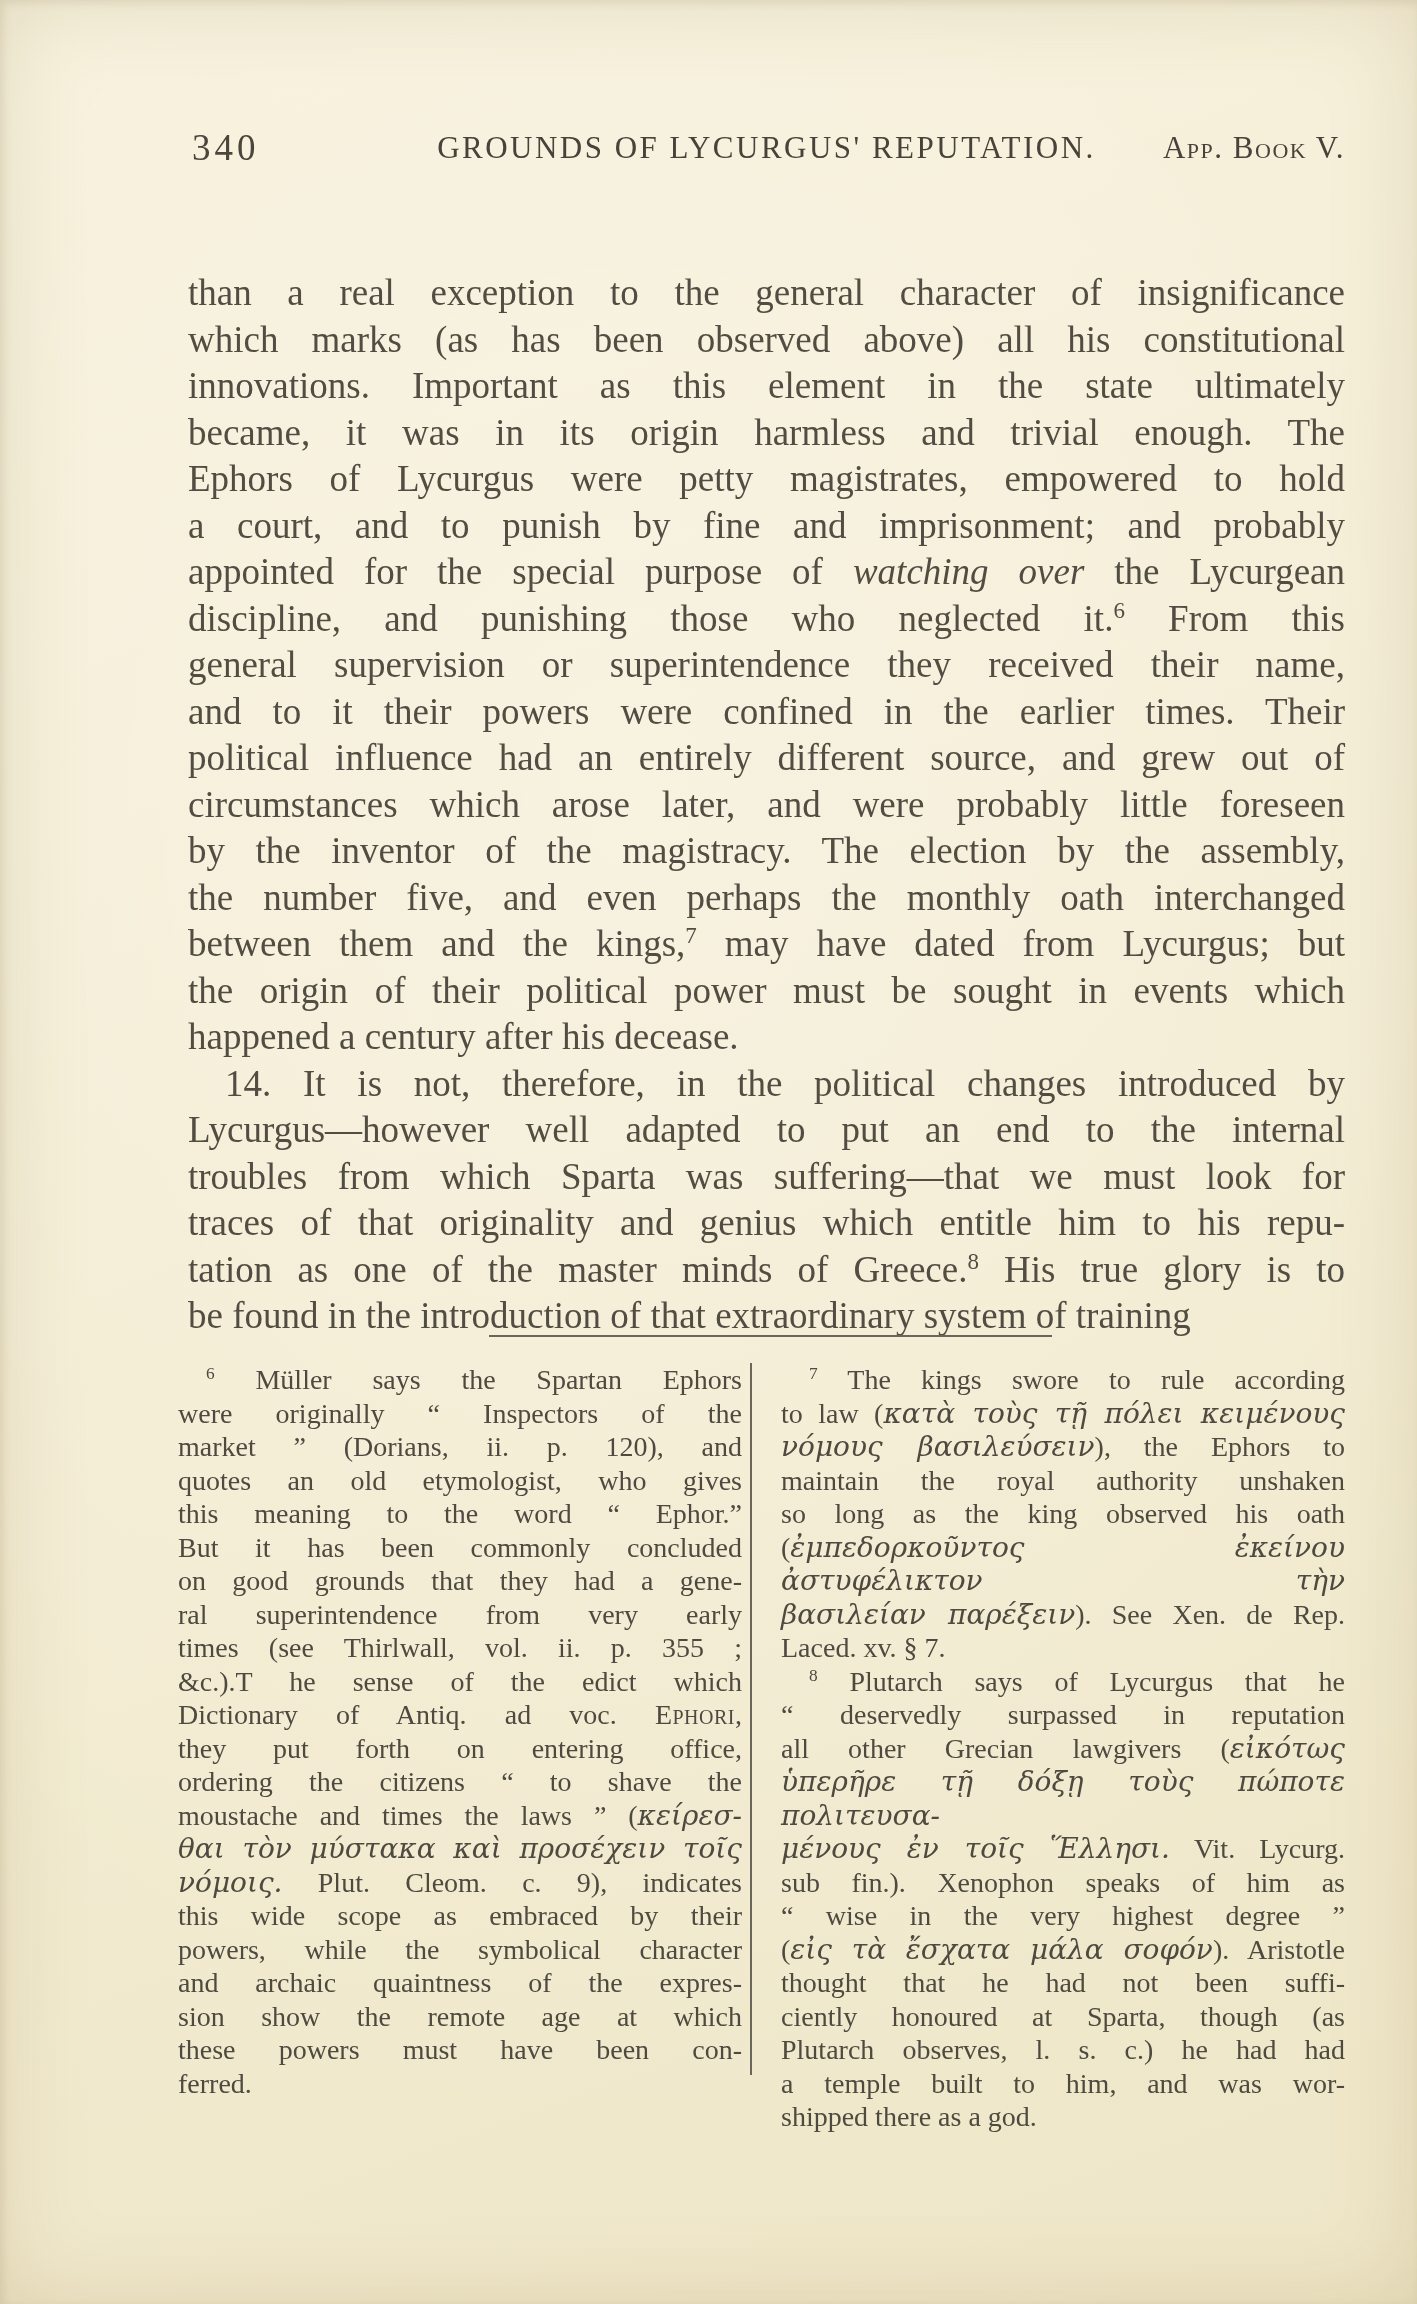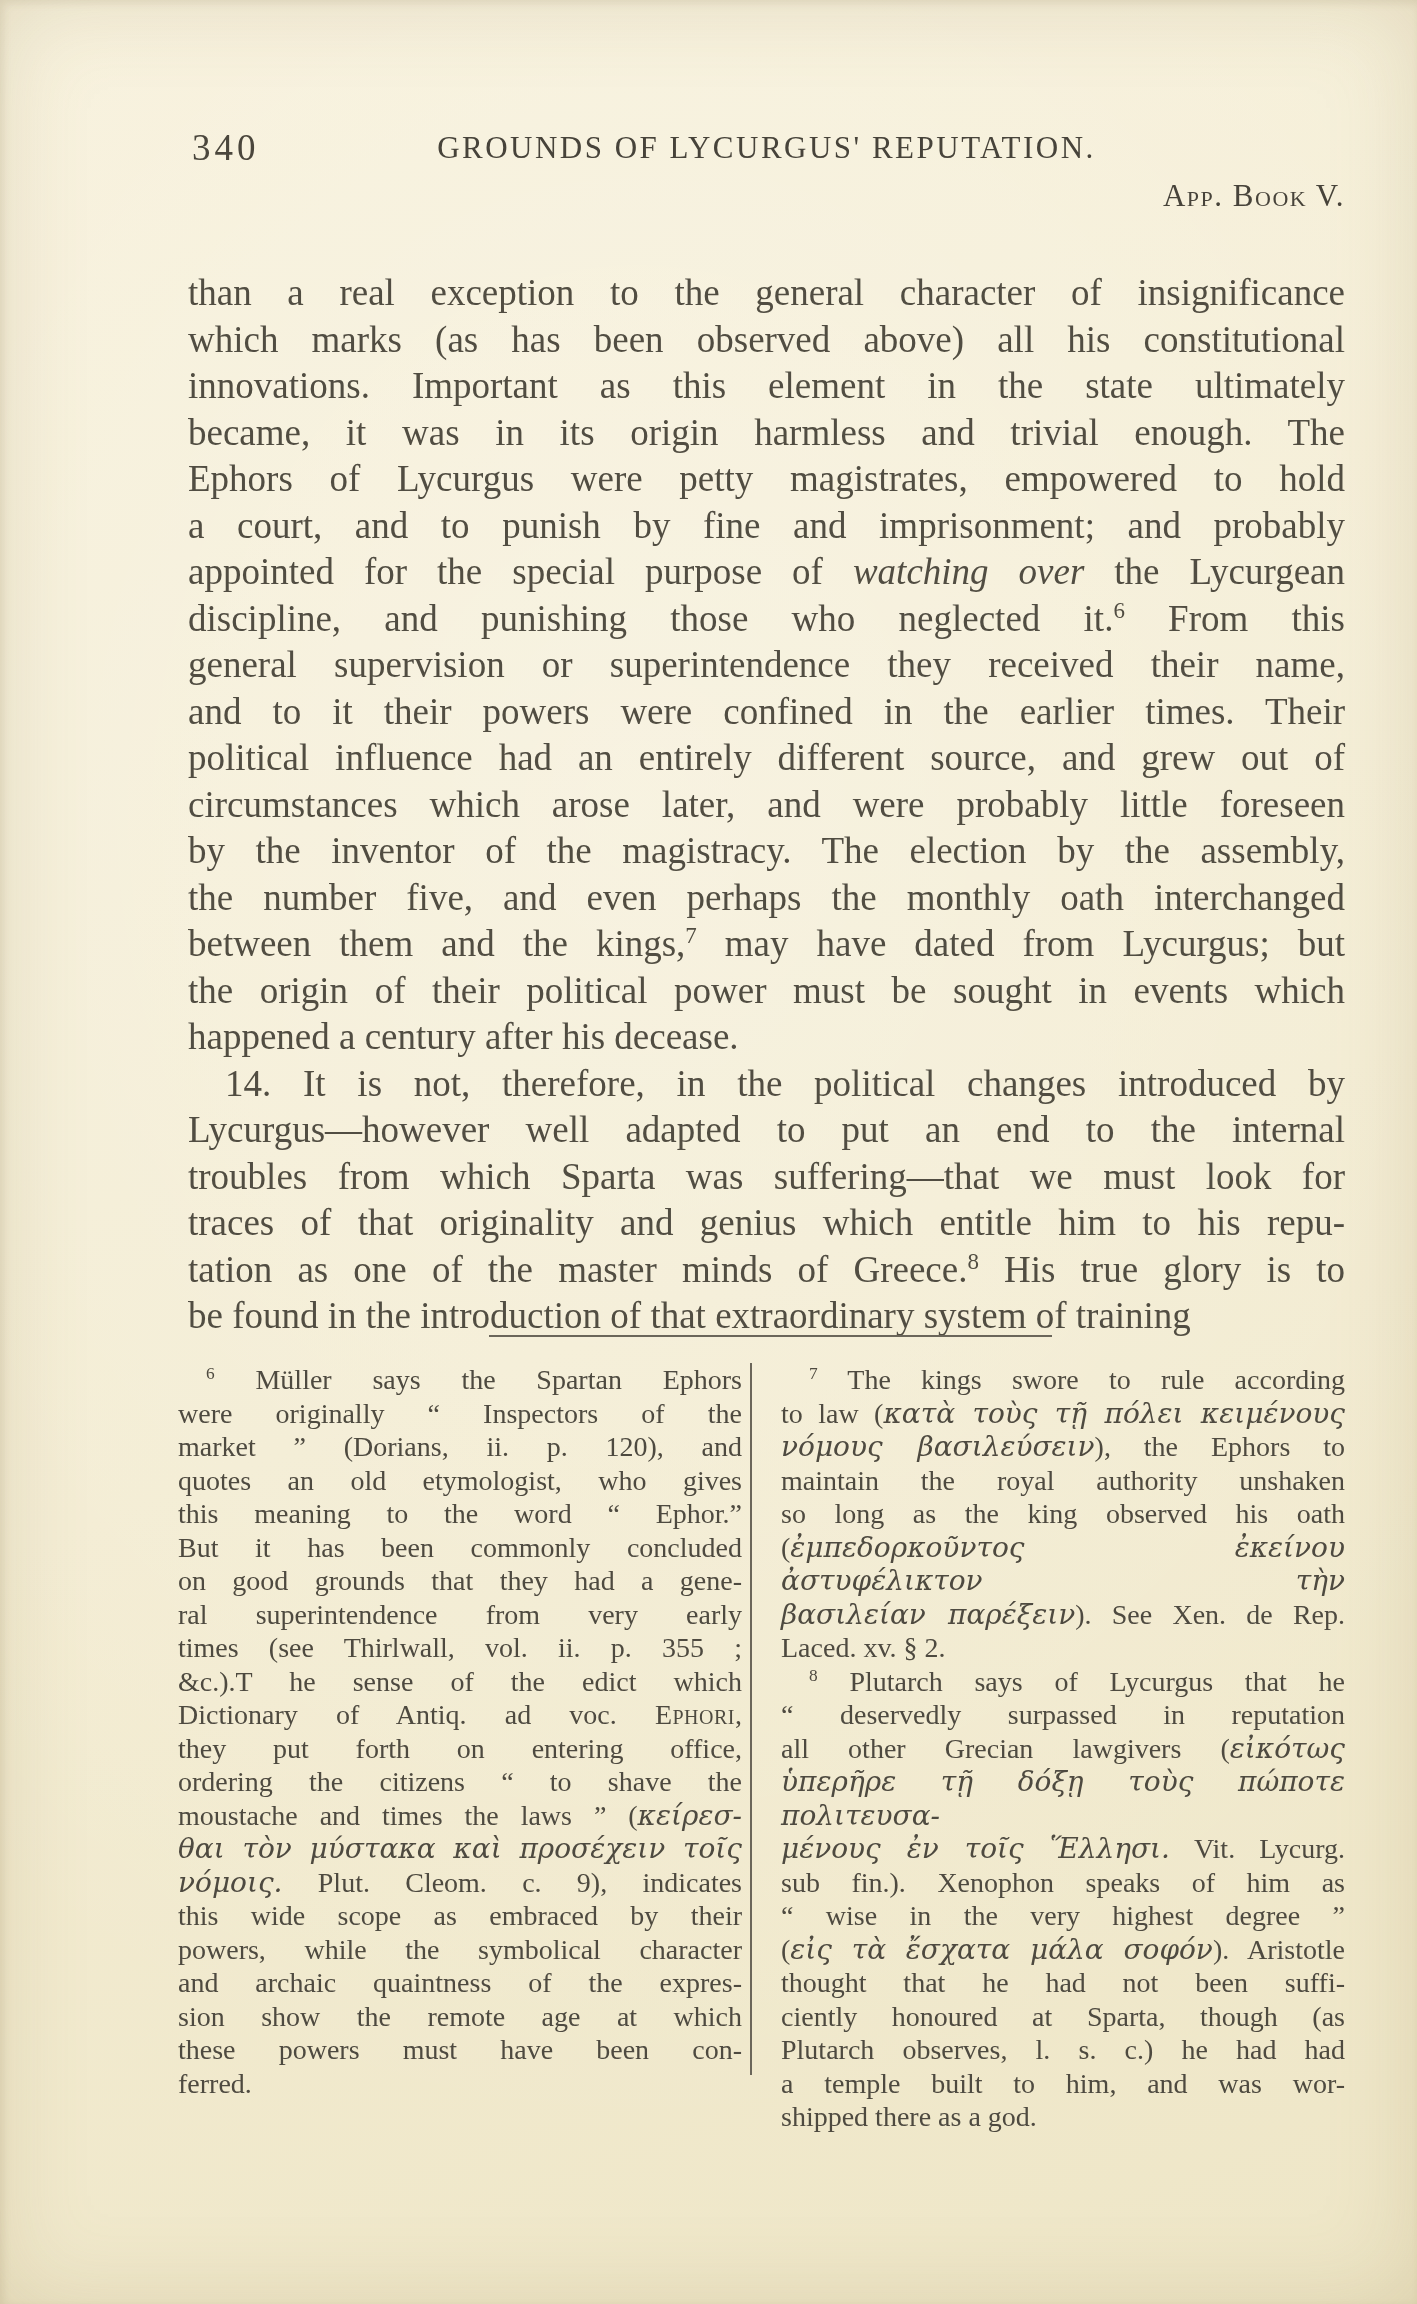--- a/index.html
+++ b/index.html
@@ -29,21 +29,21 @@
     position: absolute; left: 4px; top: 0;
     font-size: 37px; letter-spacing: 4px; color: #4a463c;
   }
   .runtitle {
     position: absolute; left: 50%; top: 0; transform: translateX(-50%);
     font-size: 31px; letter-spacing: 2.5px; color: #47433a;
   }
   .section {
     position: absolute; right: 0; top: 0;
     font-size: 31px; letter-spacing: 1.5px;
-    font-variant: small-caps; color: #47433a; margin-top: 48px;
+    font-variant: small-caps; color: #47433a;
   }
 
   
   .body-text {
     position: absolute; left: 188px; top: 222px; width: 1157px;
     font-size: 37px; line-height: 46.5px; color: #514d42; margin-top: 48px;
   }
 
   
   .fn-rule {
@@ -143,21 +143,21 @@
 
   <div class="fn-col fn-right">
     <div>
         <div class="tline ind"><span class="sup">7</span><span> The kings swore to rule according</span></div>
         <div class="tline"><span>to law (</span><span class="g">κατὰ τοὺς τῇ πόλει κειμένους</span></div>
         <div class="tline"><span class="g">νόμους βασιλεύσειν</span><span>), the Ephors to</span></div>
         <div class="tline"><span>maintain the royal authority unshaken</span></div>
         <div class="tline"><span>so long as the king observed his oath</span></div>
         <div class="tline"><span>(</span><span class="g">ἐμπεδορκοῦντος ἐκείνου ἀστυφέλικτον τὴν</span></div>
         <div class="tline"><span class="g">βασιλείαν παρέξειν</span><span>). See Xen. de Rep.</span></div>
-        <div class="tline last"><span>Laced. xv. § 2.</span></div>
+        <div class="tline last"><span>Laced. xv. § 7.</span></div>
       </div>
     <div>
         <div class="tline ind"><span class="sup">8</span><span> Plutarch says of Lycurgus that he</span></div>
         <div class="tline"><span>“ deservedly surpassed in reputation</span></div>
         <div class="tline"><span>all other Grecian lawgivers (</span><span class="g">εἰκότως</span></div>
         <div class="tline"><span class="g">ὑπερῆρε τῇ δόξῃ τοὺς πώποτε πολιτευσα-</span></div>
         <div class="tline"><span class="g">μένους ἐν τοῖς Ἕλλησι.</span><span> Vit. Lycurg.</span></div>
         <div class="tline"><span>sub fin.). Xenophon speaks of him as</span></div>
         <div class="tline"><span>“ wise in the very highest degree ”</span></div>
         <div class="tline"><span>(</span><span class="g">εἰς τὰ ἔσχατα μάλα σοφόν</span><span>). Aristotle</span></div>

